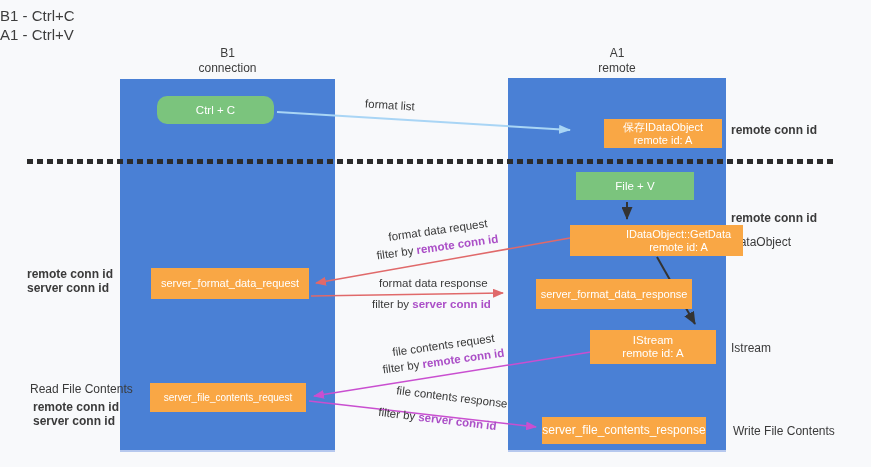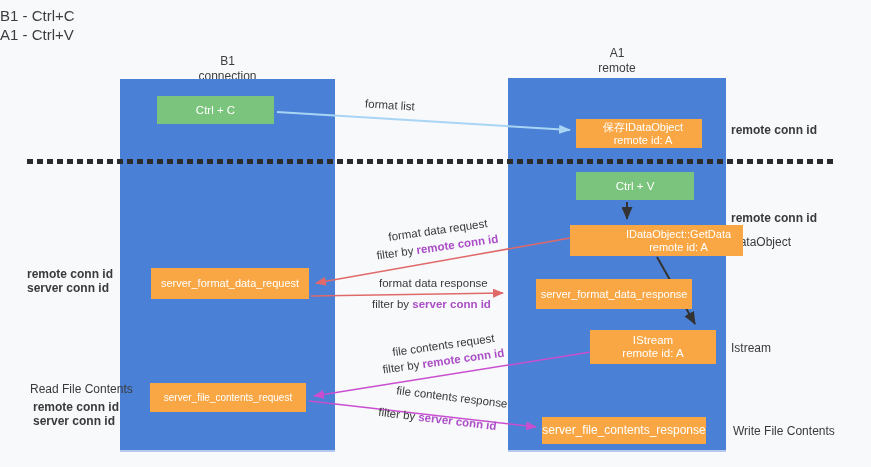--- a/index.html
+++ b/index.html
@@ -25,21 +25,21 @@
 </head>
 <body>
 
 <div id="stage">
 
   <div class="abs title">
     <div>B1 - Ctrl+C</div>
     <div>A1 - Ctrl+V</div>
   </div>
 
-  <div class="abs lane-header" style="left:120px;width:215px;margin-top:8px;">
+  <div class="abs lane-header" style="left:120px;width:215px;">
     <div>B1</div>
     <div>connection</div>
   </div>
   <div class="abs lane-header" style="left:508px;width:218px;">
     <div>A1</div>
     <div>remote</div>
   </div>
 
   <div class="abs lane lane-left"></div>
   <div class="abs lane lane-right"></div>
@@ -63,31 +63,31 @@
     </defs>
     <line x1="277" y1="112" x2="570" y2="130" stroke="#a9d5f5" stroke-width="2" marker-end="url(#m-blue)"></line>
     <line x1="627" y1="202" x2="627" y2="219" stroke="#333" stroke-width="2" marker-end="url(#m-black)"></line>
     <line x1="570" y1="238" x2="316" y2="283" stroke="#e0696a" stroke-width="1.5" marker-end="url(#m-red)"></line>
     <line x1="311" y1="296" x2="503" y2="293" stroke="#e0696a" stroke-width="1.5" marker-end="url(#m-red)"></line>
     <line x1="657" y1="257" x2="695" y2="324" stroke="#333" stroke-width="2" marker-end="url(#m-black)"></line>
     <line x1="597" y1="351" x2="314" y2="396" stroke="#c94fd0" stroke-width="1.5" marker-end="url(#m-magenta)"></line>
     <line x1="309" y1="401" x2="536" y2="427" stroke="#c94fd0" stroke-width="1.5" marker-end="url(#m-magenta)"></line>
   </svg>
 
-  <div class="abs box green" style="left:157px;top:96px;width:117px;height:28px;">
+  <div class="abs box green" style="left:157px;top:96px;width:117px;height:28px;border-radius:10px;">
     <span>Ctrl + C</span>
   </div>
 
-  <div class="abs box orange" style="left:576px;top:119px;width:118px;height:29px;font-size:11px;padding-left:8px;">
+  <div class="abs box orange" style="left:604px;top:119px;width:118px;height:29px;font-size:11px;">
     <span>保存IDataObject</span>
     <span>remote id: A</span>
   </div>
 
   <div class="abs box green" style="left:576px;top:172px;width:118px;height:28px;">
-    <span>Ctrl + V</span>
+    <span>File + V</span>
   </div>
 
   <div class="abs box orange" style="left:570px;top:225px;width:129px;height:31px;font-size:11px;padding-left:44px;">
     <span>IDataObject::GetData</span>
     <span>remote id: A</span>
   </div>
 
   <div class="abs box orange" style="left:151px;top:268px;width:158px;height:31px;font-size:11px;">
     <span>server_format_data_request</span>
   </div>

